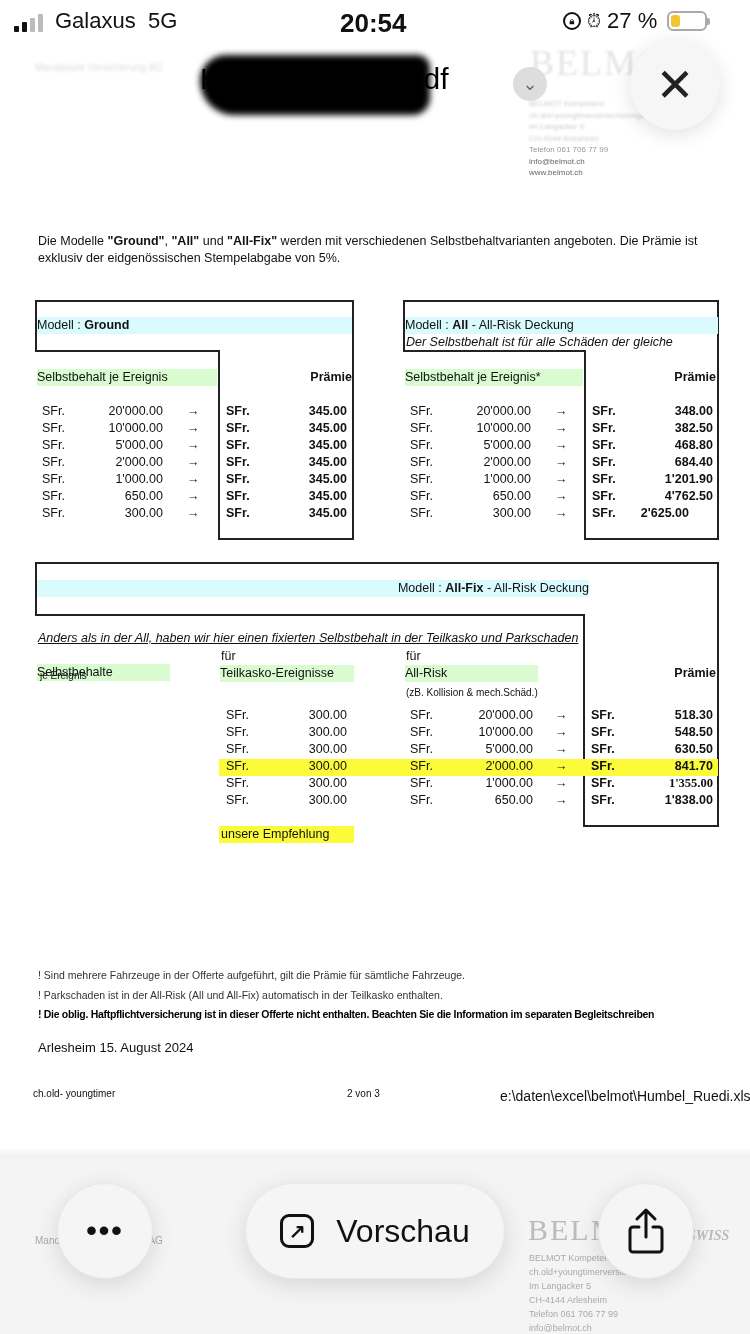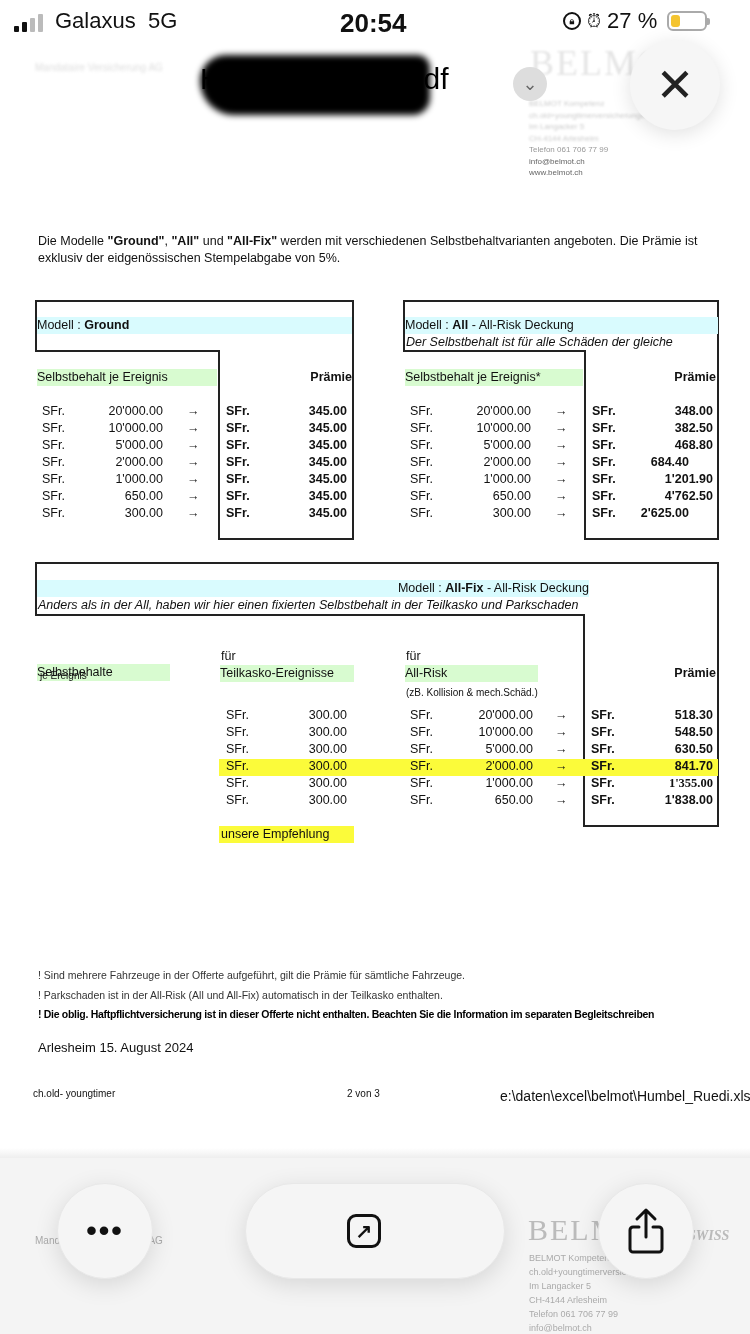--- a/index.html
+++ b/index.html
@@ -178,21 +178,21 @@
         <div class="abs cell r" style="left:453px;top:437px;width:78px;">5'000.00</div>
         <div class="abs cell " style="left:555px;top:437px;">→</div>
         <div class="abs cell b" style="left:592px;top:437px;">SFr.</div>
         <div class="abs cell b r" style="left:644px;top:437px;width:69px;">468.80</div>
       </div>
       <div>
         <div class="abs cell " style="left:410px;top:454px;">SFr.</div>
         <div class="abs cell r" style="left:453px;top:454px;width:78px;">2'000.00</div>
         <div class="abs cell " style="left:555px;top:454px;">→</div>
         <div class="abs cell b" style="left:592px;top:454px;">SFr.</div>
-        <div class="abs cell b r" style="left:620px;top:454px;width:69px;">684.40</div>
+        <div class="abs cell b r" style="left:644px;top:454px;width:69px;">684.40</div>
       </div>
       <div>
         <div class="abs cell " style="left:410px;top:471px;">SFr.</div>
         <div class="abs cell r" style="left:453px;top:471px;width:78px;">1'000.00</div>
         <div class="abs cell " style="left:555px;top:471px;">→</div>
         <div class="abs cell b" style="left:592px;top:471px;">SFr.</div>
         <div class="abs cell b r" style="left:644px;top:471px;width:69px;">1'201.90</div>
       </div>
       <div>
         <div class="abs cell " style="left:410px;top:488px;">SFr.</div>
@@ -211,21 +211,21 @@
     </div>
 </div>
 
 <div>
   <div class="abs box" style="left:35px;top:562px;width:684px;height:54px;border-bottom:none;border-right:none;"></div>
   <div class="abs" style="left:717px;top:562px;width:2px;height:265px;background:#222"></div>
   <div class="abs" style="left:35px;top:614px;width:550px;height:2px;background:#222"></div>
   <div class="abs" style="left:583px;top:614px;width:2px;height:213px;background:#222"></div>
   <div class="abs" style="left:583px;top:825px;width:136px;height:2px;background:#222"></div>
   <div class="abs cyan cell" style="left:37px;top:580px;width:552px;text-align:right;"><span>Modell : </span><b>All-Fix</b><span> - All-Risk Deckung</span></div>
-  <div class="abs cell i" style="left:38px;top:597px;">Anders als in der All, haben wir hier einen fixierten Selbstbehalt in der Teilkasko und Parkschaden</div>
+  <div class="abs cell i" style="left:38px;top:630px;text-decoration:underline;">Anders als in der All, haben wir hier einen fixierten Selbstbehalt in der Teilkasko und Parkschaden</div>
 
   <div class="abs green cell" style="left:37px;top:664px;width:133px;">Selbstbehalte</div>
   <div class="abs cell small" style="left:40px;top:667px;">je Ereignis</div>
   <div class="abs cell" style="left:221px;top:648px;">für</div>
   <div class="abs green cell" style="left:220px;top:665px;width:134px;">Teilkasko-Ereignisse</div>
   <div class="abs cell" style="left:406px;top:648px;">für</div>
   <div class="abs green cell" style="left:405px;top:665px;width:133px;">All-Risk</div>
   <div class="abs cell small" style="left:406px;top:684px;">(zB. Kollision &amp; mech.Schäd.)</div>
   <div class="abs cell b r" style="left:650px;top:665px;width:66px;">Prämie</div>
   <div id="allfix-rows">
@@ -310,19 +310,20 @@
       <div>info@belmot.ch</div>
   </div>
 </div>
 <div class="abs" style="left:0;top:1148px;width:750px;height:10px;background:linear-gradient(#fff,#eee)"></div>
 
 <div class="abs pill" style="left:57px;top:1183px;width:94px;height:94px;border-radius:50%;">
   <span style="font-size:30px;letter-spacing:2px;font-weight:bold">•••</span>
 </div>
 <div class="abs pill" style="left:245px;top:1183px;width:258px;height:94px;">
   <span style="display:inline-flex;width:34px;height:34px;border:3px solid #111;border-radius:9px;box-sizing:border-box;align-items:center;justify-content:center;font-size:20px;font-weight:bold;margin-right:22px;">↗</span>
+  <span style="font-size:32px;">Vorschau</span>
 </div>
 <div class="abs pill" style="left:598px;top:1183px;width:94px;height:94px;border-radius:50%;">
   <svg width="40" height="48" viewBox="0 0 40 48">
       <path d="M20 3 V30 M11 12 L20 3 L29 12" stroke="#111" stroke-width="3" fill="none" stroke-linecap="round" stroke-linejoin="round"></path>
       <path d="M13 20 H7 a3 3 0 0 0 -3 3 V42 a3 3 0 0 0 3 3 H33 a3 3 0 0 0 3 -3 V23 a3 3 0 0 0 -3 -3 H27" stroke="#111" stroke-width="3" fill="none" stroke-linecap="round"></path>
     </svg>
 </div>
 
 </body></html>

